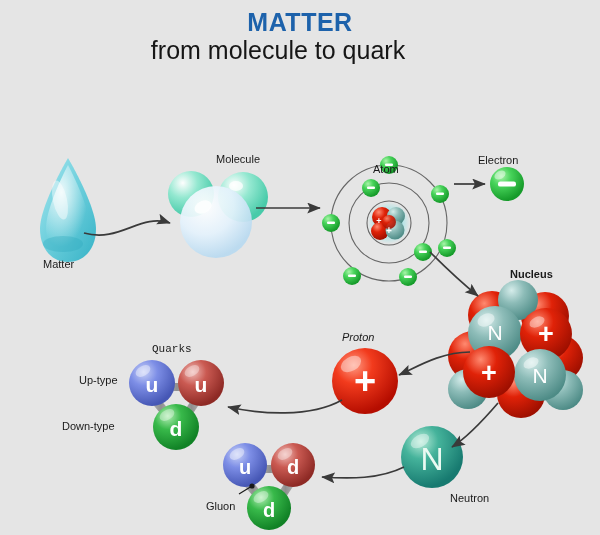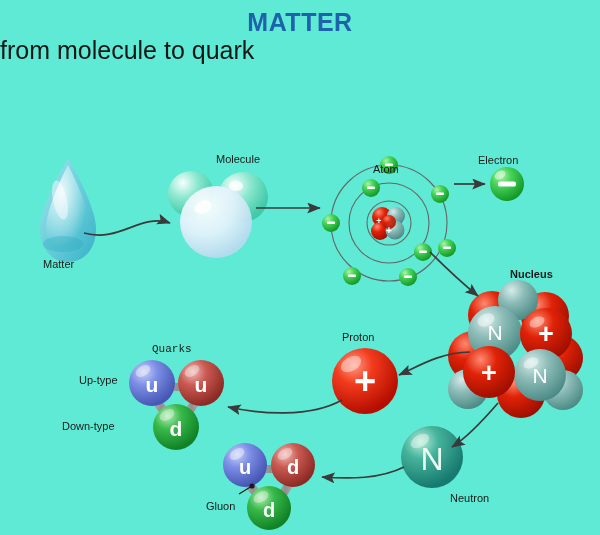--- a/index.html
+++ b/index.html
@@ -7,42 +7,42 @@
     padding: 0;
     background: #ffffff;
   }
   body {
     font-family: "Liberation Sans", sans-serif;
   }
   #canvas {
     position: relative;
     width: 600px;
     height: 535px;
-    background: #5eead4;
+    background: #e5e5e5;
     overflow: hidden;
   }
 
   
   .title-main {
     position: absolute;
     top: 8px;
     left: 0;
     width: 600px;
     text-align: center;
     font-size: 25px;
     font-weight: bold;
     color: #1d62ab;
     letter-spacing: 0.5px;
   }
   .title-sub {
     position: absolute;
     top: 36px;
     left: 0;
     width: 556px;
-    text-align: left;
+    text-align: center;
     font-size: 25px;
     color: #161616;
   }
 
   
   .lbl {
     position: absolute;
     font-size: 11px;
     color: #1a1a1a;
     white-space: nowrap;
@@ -303,20 +303,20 @@
       <path d="M342,400 C310,418 260,414 228,407" stroke-width="1.7" marker-end="url(#arrowHead)"></path>
       <path d="M404,467 C380,479 350,479 322,477" stroke-width="1.7" marker-end="url(#arrowHead)"></path>
     </g>
   </svg>
 
   <div class="lbl" style="left:43px; top:258px;">Matter</div>
   <div class="lbl" style="left:188px; top:153px;padding-left:28px;">Molecule</div>
   <div class="lbl" style="left:373px; top:146px;margin-top:17px;">Atom</div>
   <div class="lbl" style="left:478px; top:146px;margin-top:8px;">Electron</div>
   <div class="lbl" style="left:510px; top:268px;font-weight:bold;">Nucleus</div>
-  <div class="lbl" style="left:342px; top:331px;">Proton</div>
+  <div class="lbl" style="left:342px; top:331px;font-style:italic;">Proton</div>
   <div class="lbl" style="left:410px; top:492px;padding-left:40px;">Neutron</div>
   <div class="lbl" style="left:152px; top:343px;font-family:Liberation Mono, monospace;">Quarks</div>
   <div class="lbl" style="left:79px; top:374px;">Up-type</div>
   <div class="lbl" style="left:62px; top:420px;">Down-type</div>
   <div class="lbl" style="left:206px; top:500px;text-align:right;">Gluon</div>
 
 </div>
 
 </body></html>

